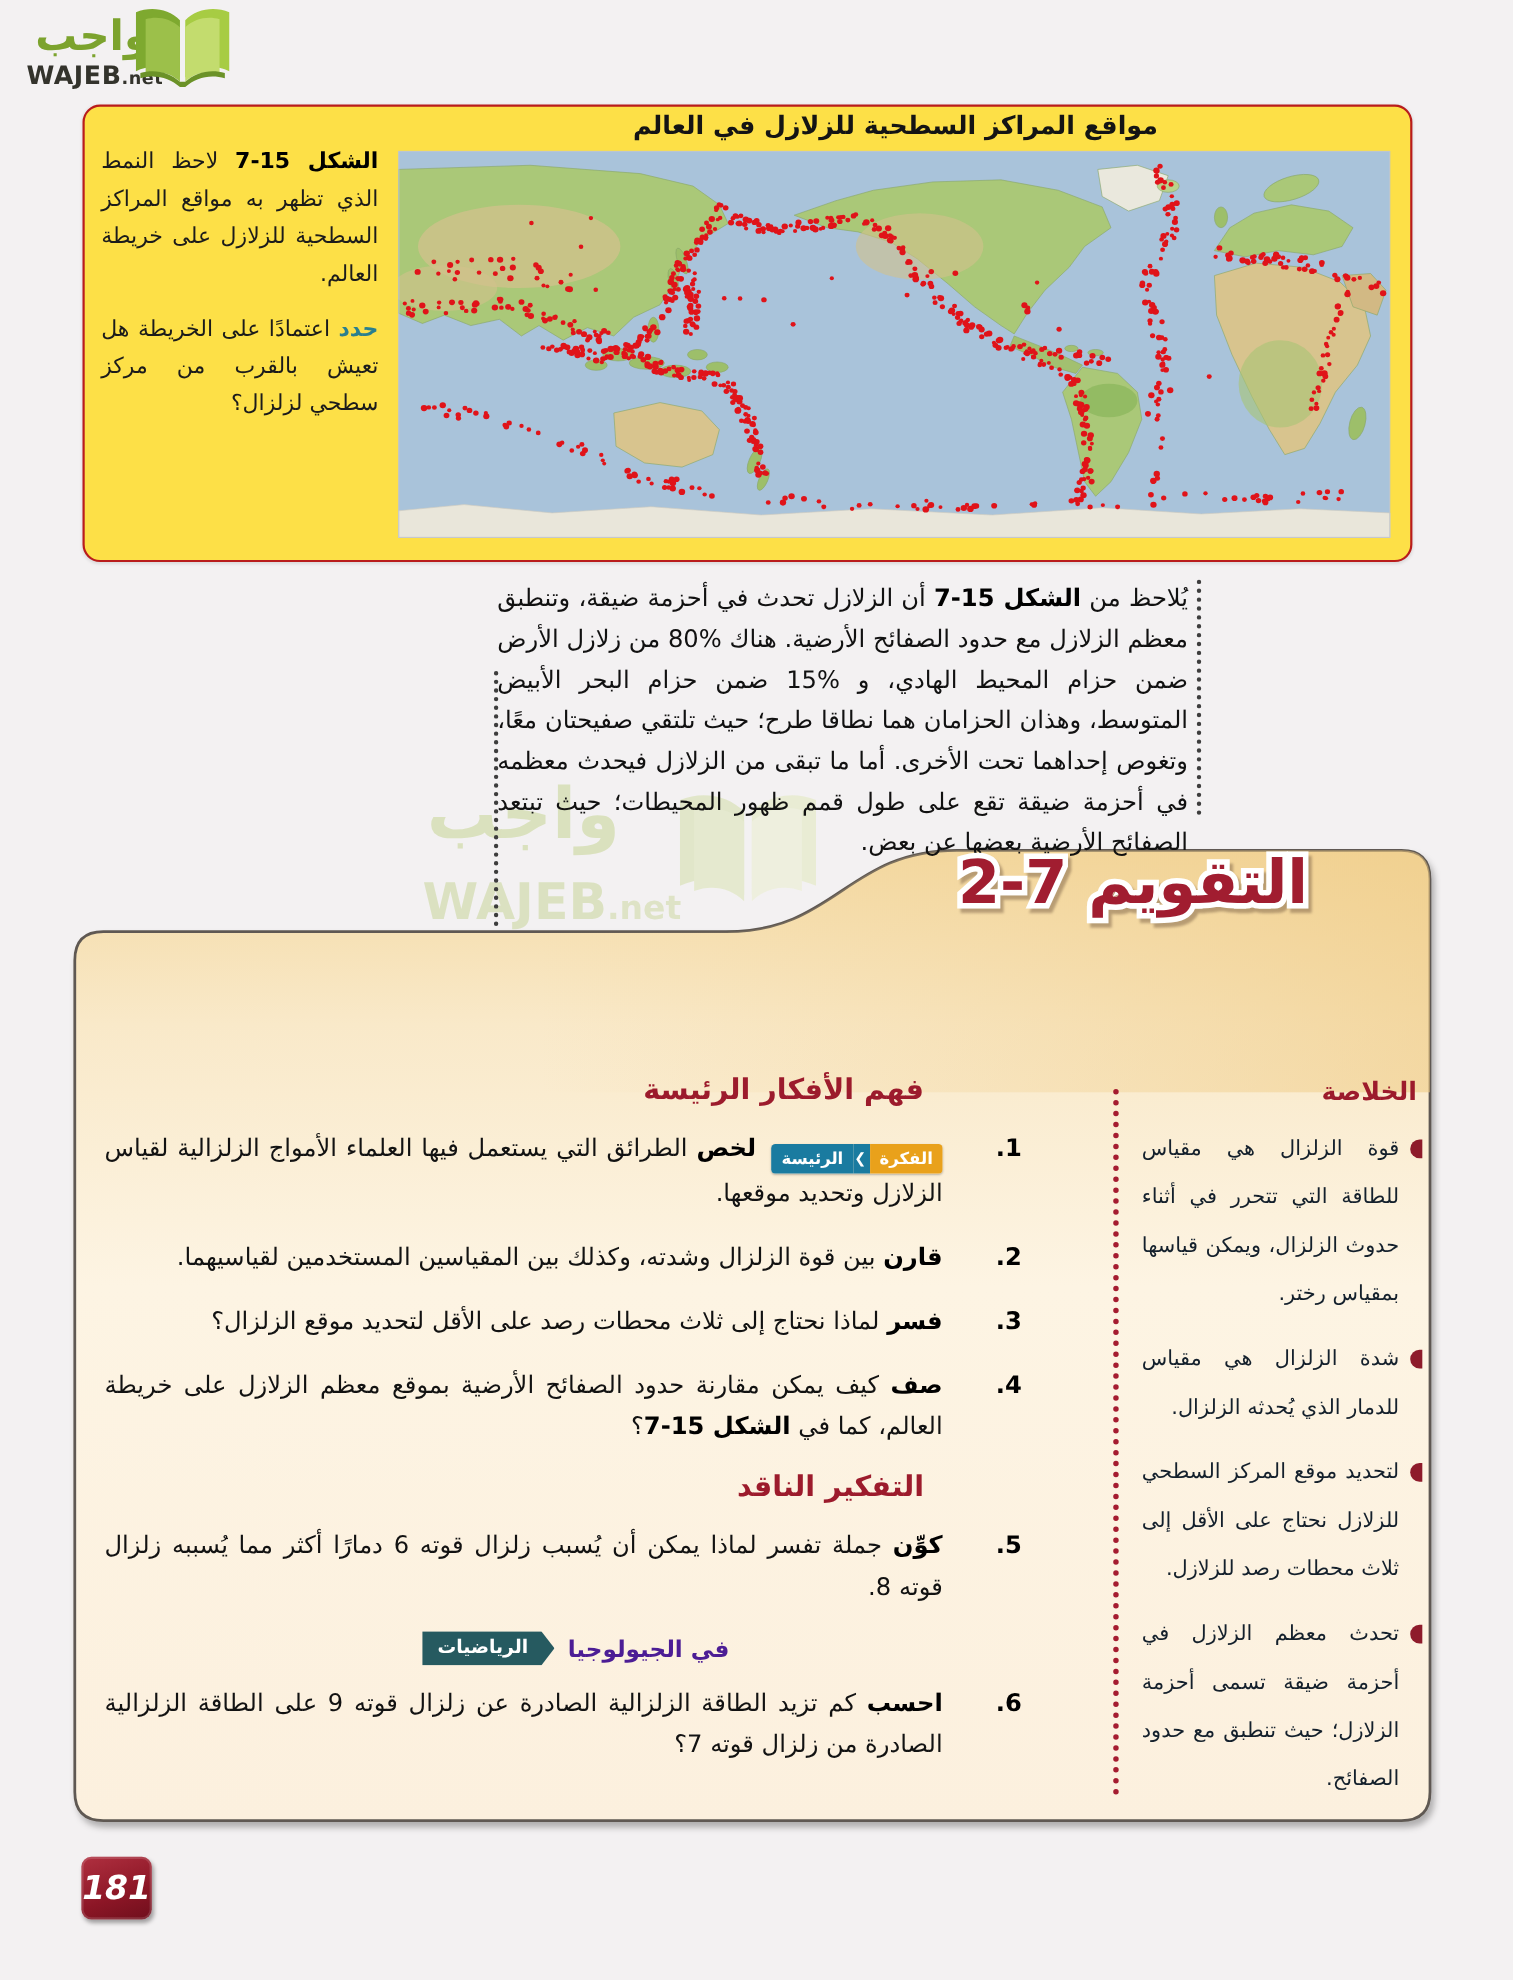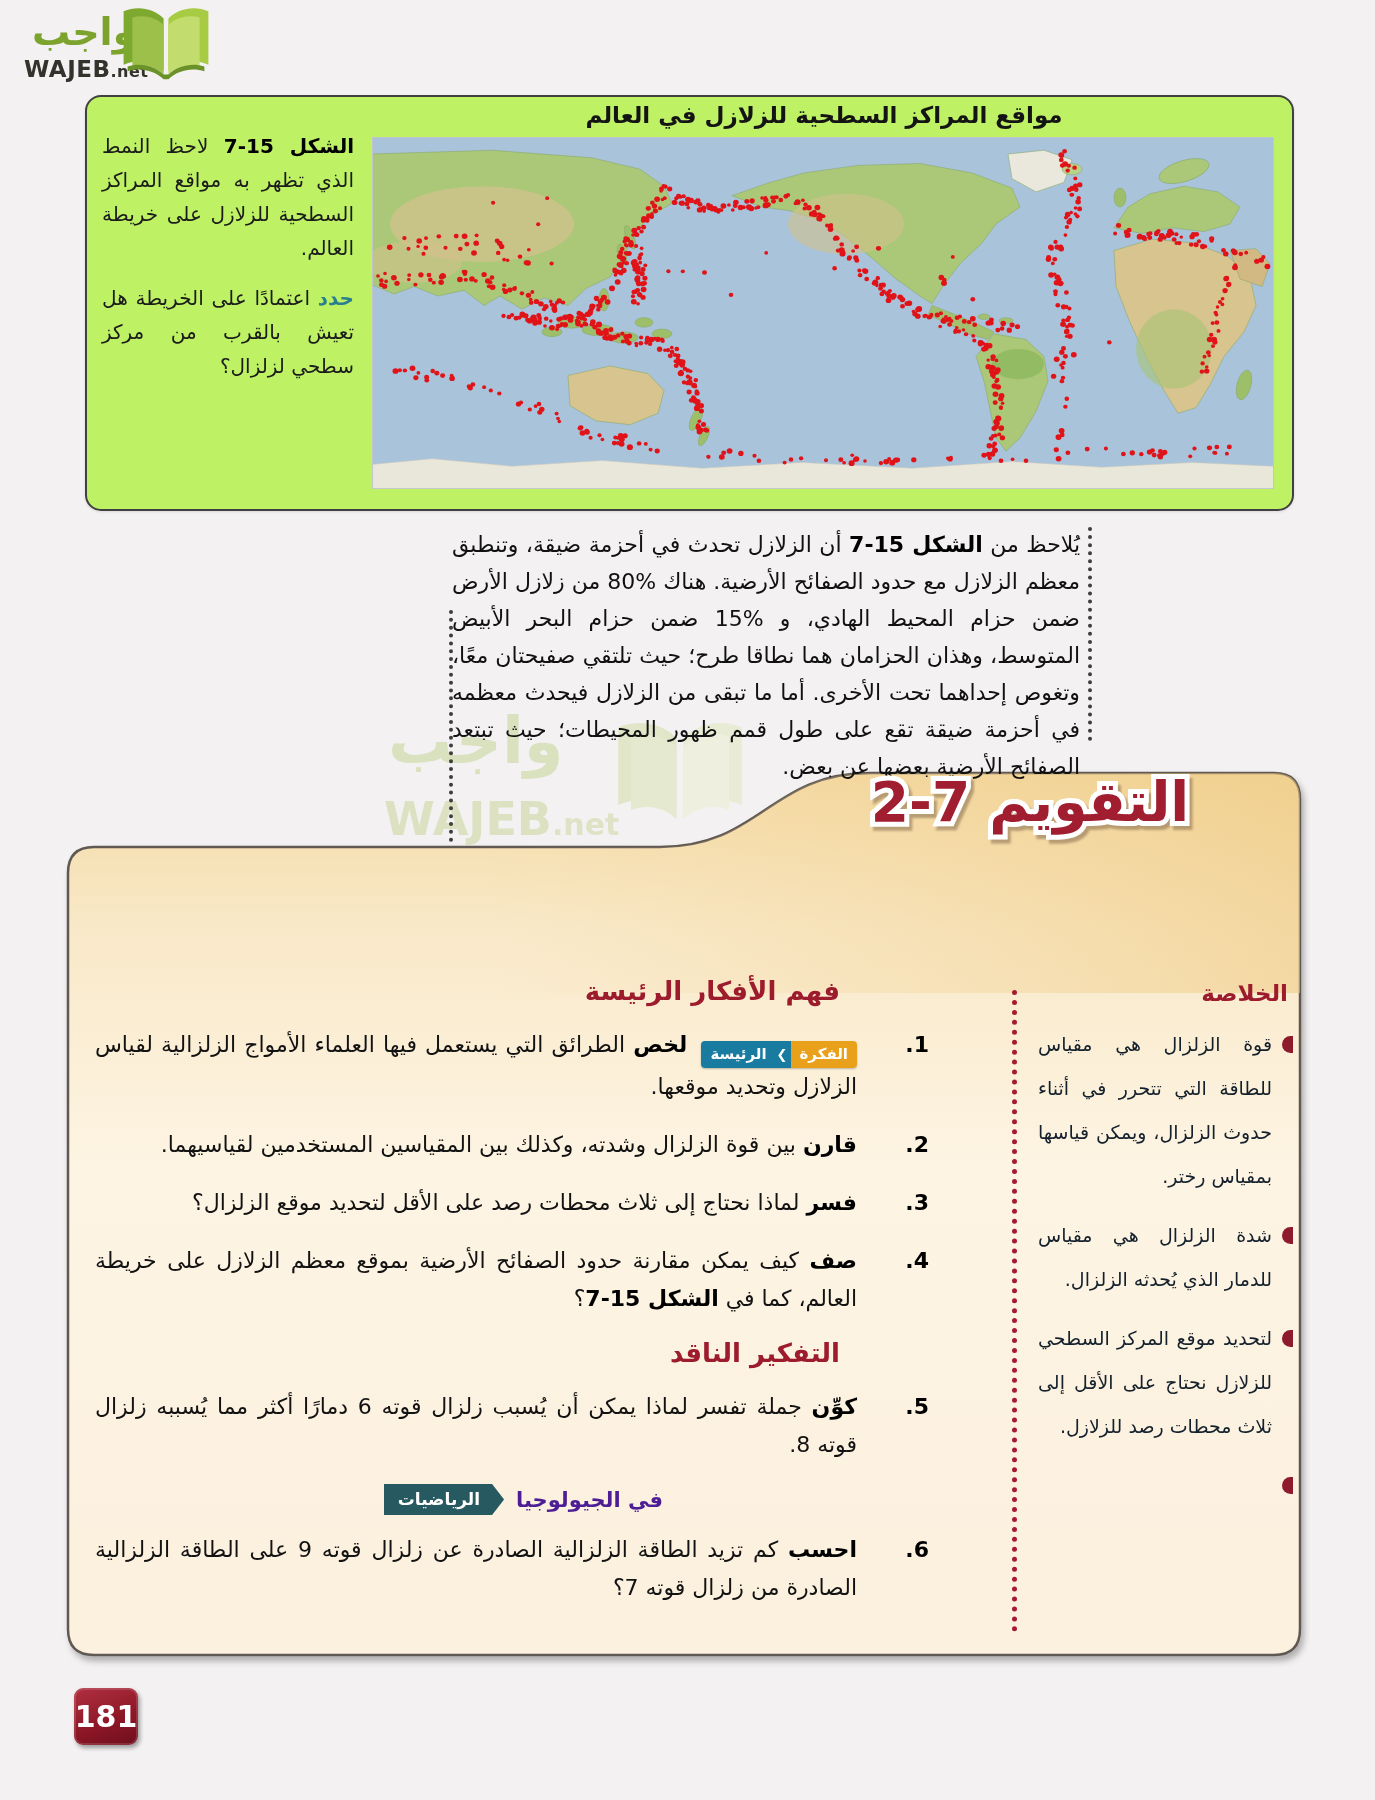--- a/index.html
+++ b/index.html
@@ -5,22 +5,22 @@
   html,body{margin:0;padding:0;background:#f3f1f2;}
   .page{position:relative;width:1375px;height:1800px;background:#f3f1f2;overflow:hidden;
         font-family:"DejaVu Sans",sans-serif;direction:rtl;color:#161616;}
   
   .logo{position:absolute;top:4px;left:10px;width:300px;height:86px;direction:ltr;z-index:5;}
   .logo .ar{position:absolute;left:22px;top:6px;font-size:38px;font-weight:bold;color:#7ca32e;}
   .logo .latin{position:absolute;left:14px;top:52px;font-size:23px;font-weight:bold;color:#33332c;letter-spacing:.5px;}
   .logo .latin small{font-size:16px;font-weight:bold;color:#33332c;}
   .logo svg{position:absolute;left:108px;top:0;}
   
-  .figcard{position:absolute;left:85px;top:95px;width:1205px;height:412px;background:#bef264;
-           border:2px solid #404040;border-radius:16px;box-shadow:0 1px 3px rgba(0,0,0,.10);z-index:3;}
+  .figcard{position:absolute;left:75px;top:95px;width:1205px;height:412px;background:#fde047;
+           border:2px solid #b91c1c;border-radius:16px;box-shadow:0 1px 3px rgba(0,0,0,.10);z-index:3;}
   .figtitle{position:absolute;right:18px;top:5px;width:900px;text-align:center;
             font-size:23px;font-weight:bold;color:#141414;}
   .mapwrap{position:absolute;right:18px;top:40px;width:902px;height:352px;}
   .figcap{position:absolute;right:938px;top:32px;width:252px;font-size:20px;line-height:34px;
           text-align:justify;text-align-last:right;color:#1b1b1b;}
   .figcap .lbl{font-weight:bold;color:#000;}
   .figcap .prompt{margin-top:16px;}
   .figcap .pw{font-weight:bold;color:#2a7f8e;}
   
   .bodypara{position:absolute;right:295px;top:526px;width:628px;font-size:22px;line-height:37px;
@@ -66,21 +66,21 @@
   .mi-badge .seg-gold{background:#e9a11b;padding:0 9px;}
   .math-row{direction:ltr;display:flex;align-items:center;gap:12px;justify-content:flex-end;
             margin:4px 272px 16px 0;}
   .math-badge{background:#265a60;color:#fff;font-weight:bold;font-size:17px;padding:5px 24px 6px 14px;
             clip-path:polygon(0 0,calc(100% - 12px) 0,100% 50%,calc(100% - 12px) 100%,0 100%);}
   .math-ctx{color:#4c1d95;font-weight:bold;font-size:21px;}
   
   .pagenum{position:absolute;left:74px;top:1688px;width:64px;height:57px;border-radius:9px;
            background:linear-gradient(160deg,#b03040,#8c1626 60%,#6f0f1c);
            box-shadow:2px 3px 4px rgba(0,0,0,.35), inset 0 0 0 2px rgba(255,255,255,.14);
-           color:#fff;font-weight:bold;font-size:30px;display:flex;align-items:center;justify-content:center;z-index:5;}
+           color:#fff;font-weight:bold;font-size:30px;display:flex;align-items:center;justify-content:center;z-index:5;font-style:italic;}
 </style>
 </head>
 <body>
 
 <div class="page">
 
   <div class="logo">
     <span class="ar">واجب</span>
     <span class="latin"><span>WAJEB</span><small>.net</small></span>
     <svg width="96" height="80" viewBox="0 0 120 100">
@@ -1055,20 +1055,21 @@
     <div class="sum-item">
       <span class="bull"></span>
       <span>شدة الزلزال هي مقياس للدمار الذي يُحدثه الزلزال.</span>
     </div>
     <div class="sum-item">
       <span class="bull"></span>
       <span>لتحديد موقع المركز السطحي للزلازل نحتاج على الأقل إلى ثلاث محطات رصد للزلازل.</span>
     </div>
     <div class="sum-item">
       <span class="bull"></span>
+      <span>تحدث معظم الزلازل في أحزمة ضيقة تسمى أحزمة الزلازل؛ حيث تنطبق مع حدود الصفائح.</span>
     </div>
   </div>
 
   <div class="qcol">
     <h3>فهم الأفكار الرئيسة</h3>
 
     <div class="q">
       <span class="qnum">1.</span>
       <span class="mi-badge">
           <span class="seg-teal">الرئيسة</span>

